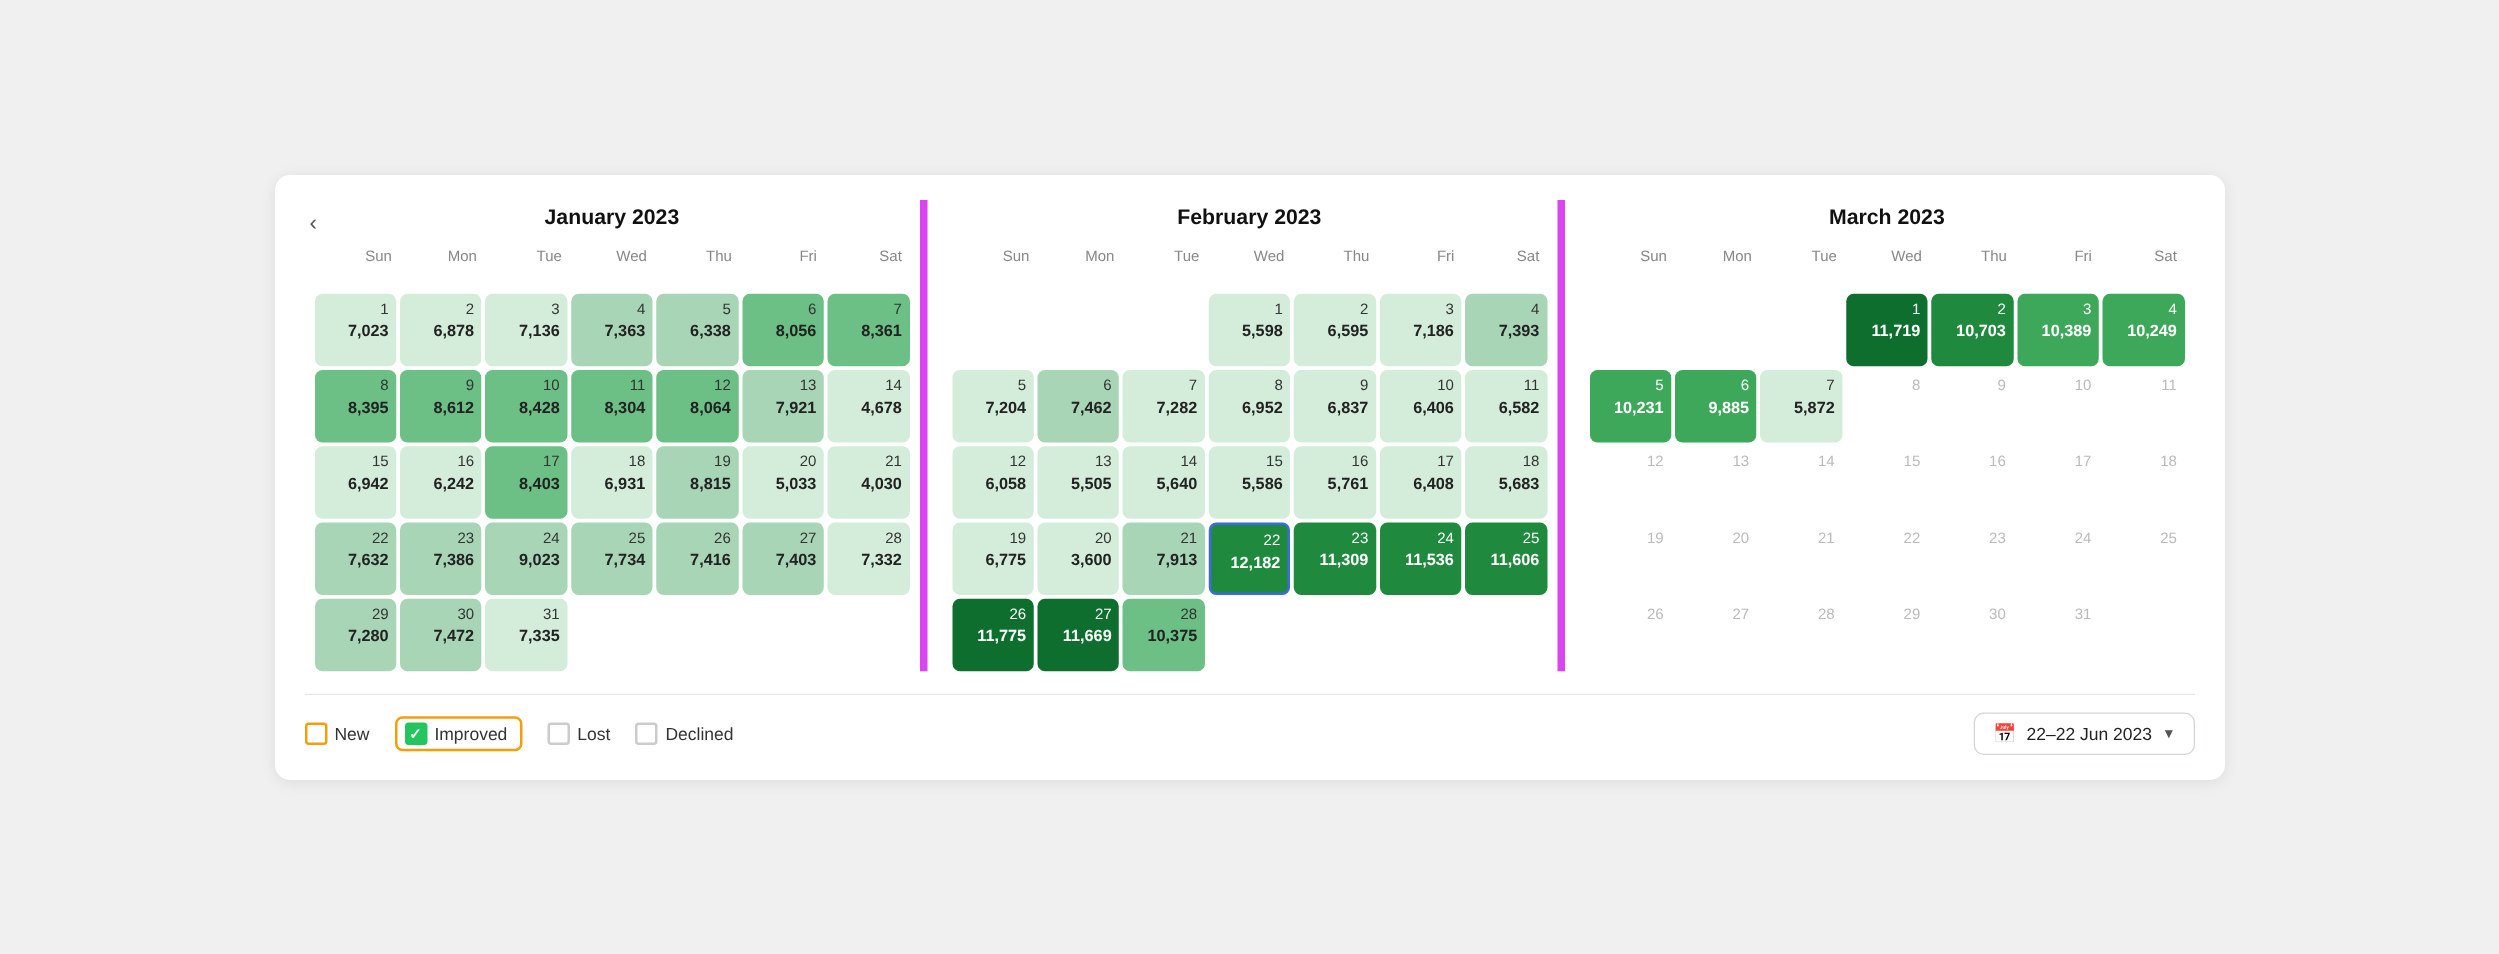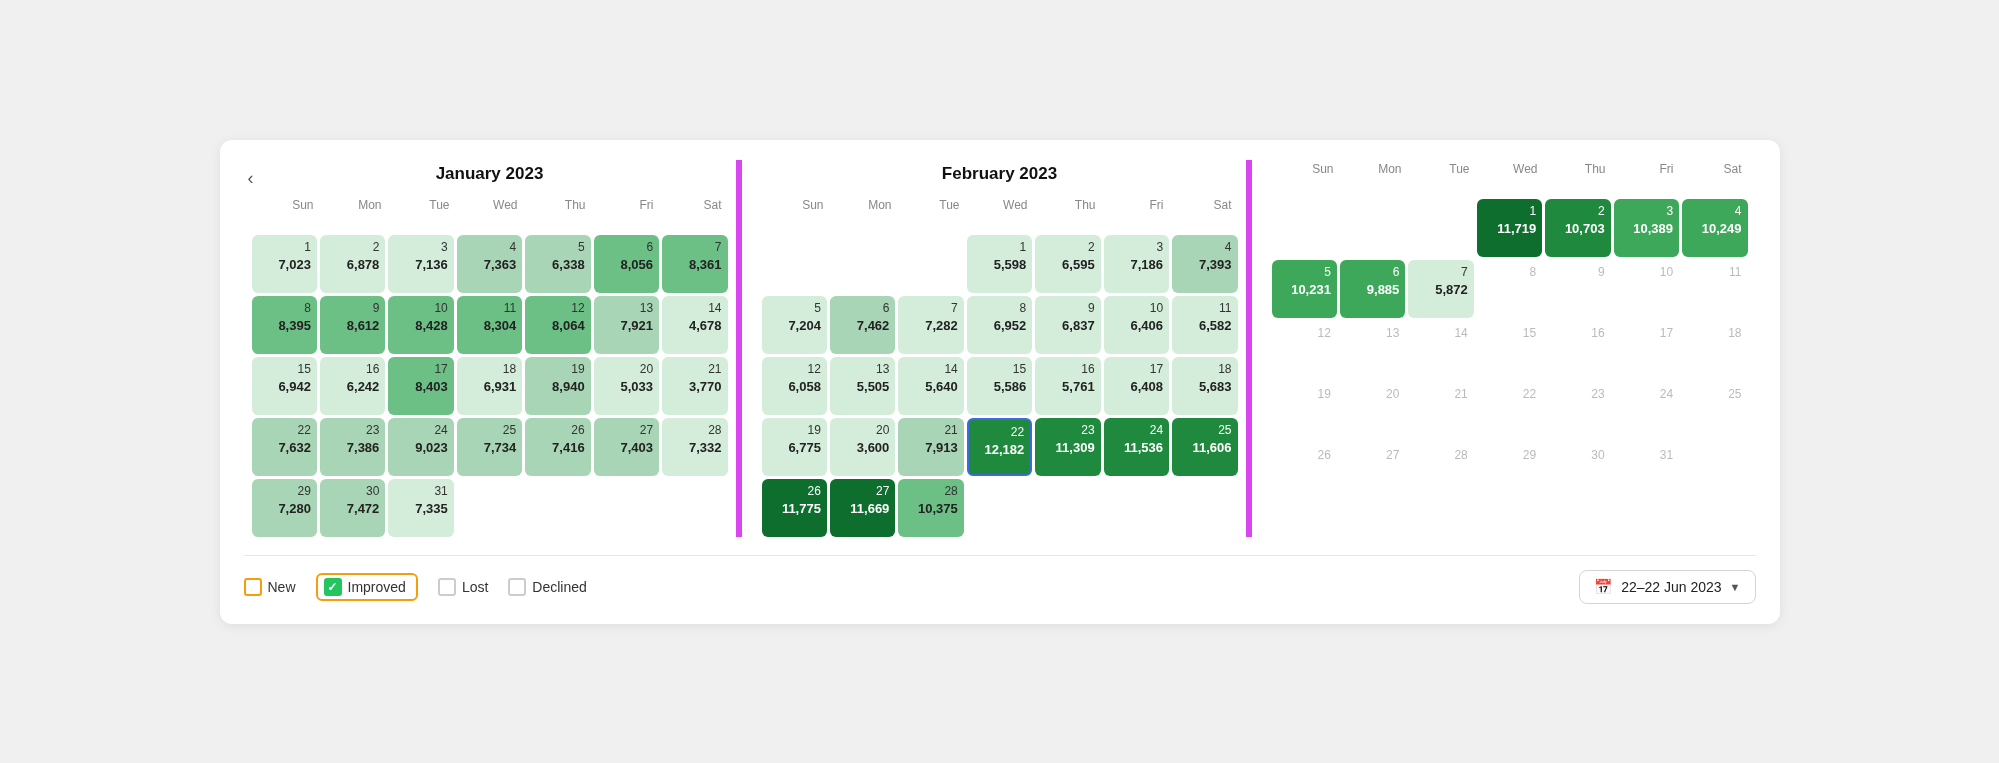--- a/index.html
+++ b/index.html
@@ -254,29 +254,29 @@
           <div class="day-cell c-green-3">
             <div class="day-num">17</div>
             <div class="day-val">8,403</div>
           </div>
           <div class="day-cell c-green-1">
             <div class="day-num">18</div>
             <div class="day-val">6,931</div>
           </div>
           <div class="day-cell c-green-2">
             <div class="day-num">19</div>
-            <div class="day-val">8,940</div>
+            <div class="day-val">8,815</div>
           </div>
           <div class="day-cell c-green-1">
             <div class="day-num">20</div>
             <div class="day-val">5,033</div>
           </div>
           <div class="day-cell c-green-1">
             <div class="day-num">21</div>
-            <div class="day-val">3,770</div>
+            <div class="day-val">4,030</div>
           </div>
           <div class="day-cell c-green-2">
             <div class="day-num">22</div>
             <div class="day-val">7,632</div>
           </div>
           <div class="day-cell c-green-2">
             <div class="day-num">23</div>
             <div class="day-val">7,386</div>
           </div>
           <div class="day-cell c-green-2">
@@ -444,20 +444,21 @@
             <div class="day-num">28</div>
             <div class="day-val">10,375</div>
           </div>
           <div class="day-cell empty"></div>
           <div class="day-cell empty"></div>
           <div class="day-cell empty"></div>
           <div class="day-cell empty"></div>
         </div>
       </div>
       <div class="month-calendar">
+        <div class="month-header">March 2023</div>
         <div class="day-headers">
           <div class="day-header">Sun</div>
           <div class="day-header">Mon</div>
           <div class="day-header">Tue</div>
           <div class="day-header">Wed</div>
           <div class="day-header">Thu</div>
           <div class="day-header">Fri</div>
           <div class="day-header">Sat</div>
         </div>
         <div class="days-grid">

